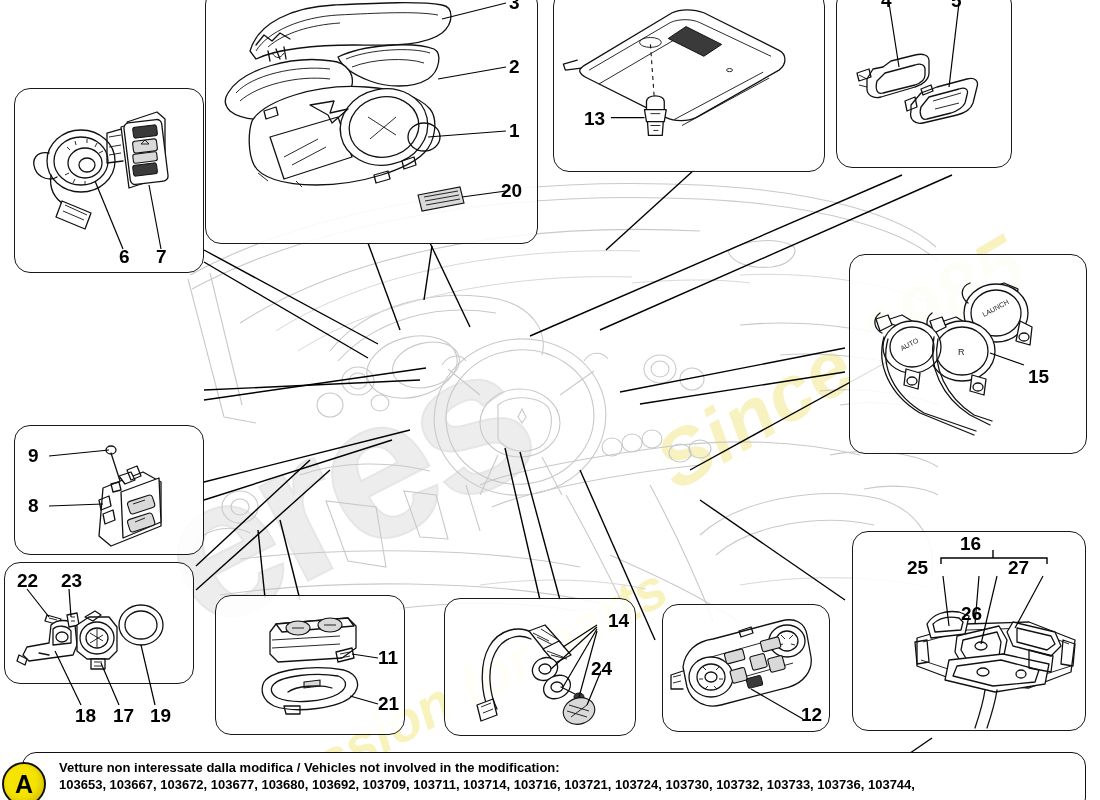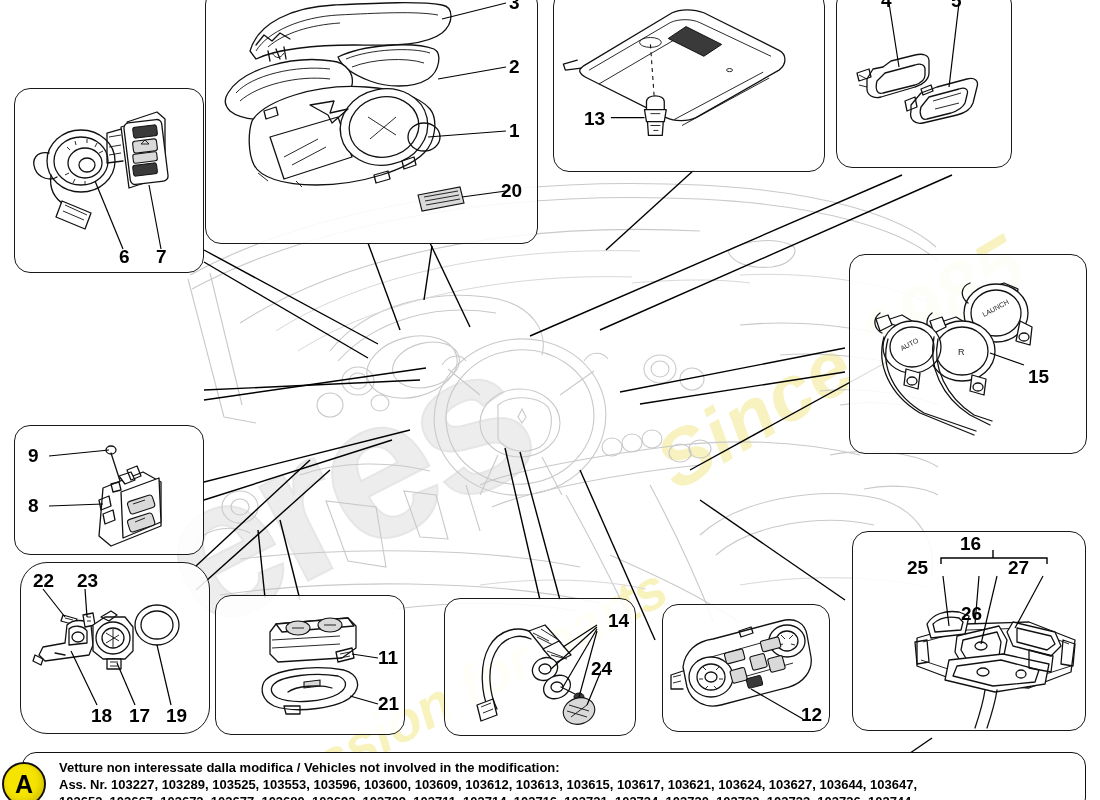--- a/index.html
+++ b/index.html
@@ -403,21 +403,21 @@
       <path class="st" d="M34 82 C 26 110, 40 140, 70 158 L 124 180"></path>
       <path class="st" d="M38 84 C 30 112, 44 140, 74 158 L 126 176"></path>
       <path class="st" d="M84 82 C 78 112, 92 142, 120 160 L 140 170"></path>
       <path class="st" d="M88 84 C 82 112, 96 142, 124 160 L 142 166"></path>
 
       <path class="leaderthin" d="M140 98 L 174 110"></path>
     </svg>
     <div class="num" style="left:178px;top:112px;">15</div>
   </div>
 
-  <div class="panel" style="left:20px;top:562px;width:190px;height:172px;border-radius:27px;">
+  <div class="panel" style="left:4px;top:562px;width:190px;height:122px;">
     <svg width="188" height="170" viewBox="0 0 188 170">
 
       <path class="fillw" d="M42 52 L 56 56 L 54 62 L 40 58 Z"></path>
       <path class="st-t" d="M44 55 L 52 57"></path>
 
       <path class="fillw" d="M46 62 C 52 56, 64 56, 70 62 L 72 82 L 68 92 L 24 98 L 18 92 L 22 84 L 44 80 Z"></path>
       <path class="st" d="M48 66 C 52 62, 62 62, 66 68 L 66 80 L 48 82 Z"></path>
       <ellipse class="st" cx="57" cy="74" rx="6" ry="5"></ellipse>
       <path class="st" d="M14 92 L 22 96 L 20 102 L 12 98 Z"></path>
       <path class="st" d="M34 90 L 44 92"></path>
@@ -582,18 +582,17 @@
       <path class="leaderthin" d="M136 96 L 164 44"></path>
     </svg>
     <div class="num" style="left:107px;top:2px;">16</div>
     <div class="num" style="left:54px;top:26px;">25</div>
     <div class="num" style="left:108px;top:26px;margin-top:46px;">26</div>
     <div class="num" style="left:155px;top:26px;">27</div>
   </div>
 
   <div class="footer">
     <div class="l">Vetture non interessate dalla modifica / Vehicles not involved in the modification:</div>
-    <div class="l">Ass. Nr. 103227, 103289, 103525, 103553, 103596, 103600, 103609, 103612, 103613, 103615, 103617, 103621, 103624, 103627, 103644, 103647,</div>
     <div class="l">103653, 103667, 103672, 103677, 103680, 103692, 103709, 103711, 103714, 103716, 103721, 103724, 103730, 103732, 103733, 103736, 103744,</div>
   </div>
   <div class="abadge">A</div>
 
 </div>
 
 </body></html>

